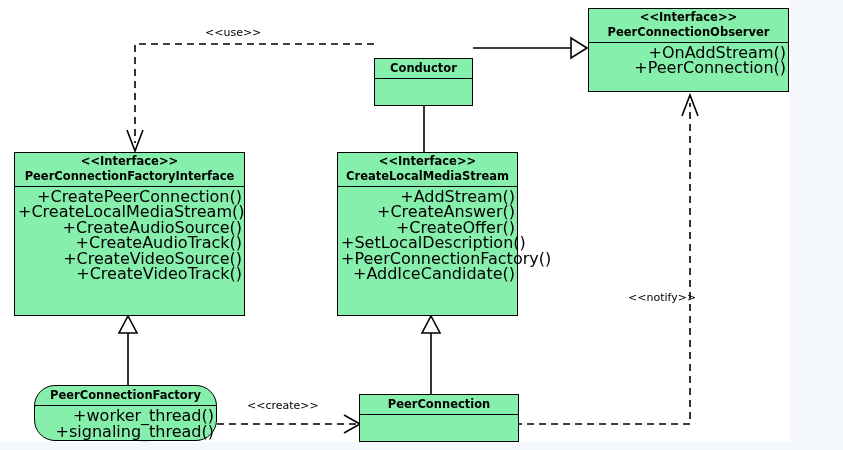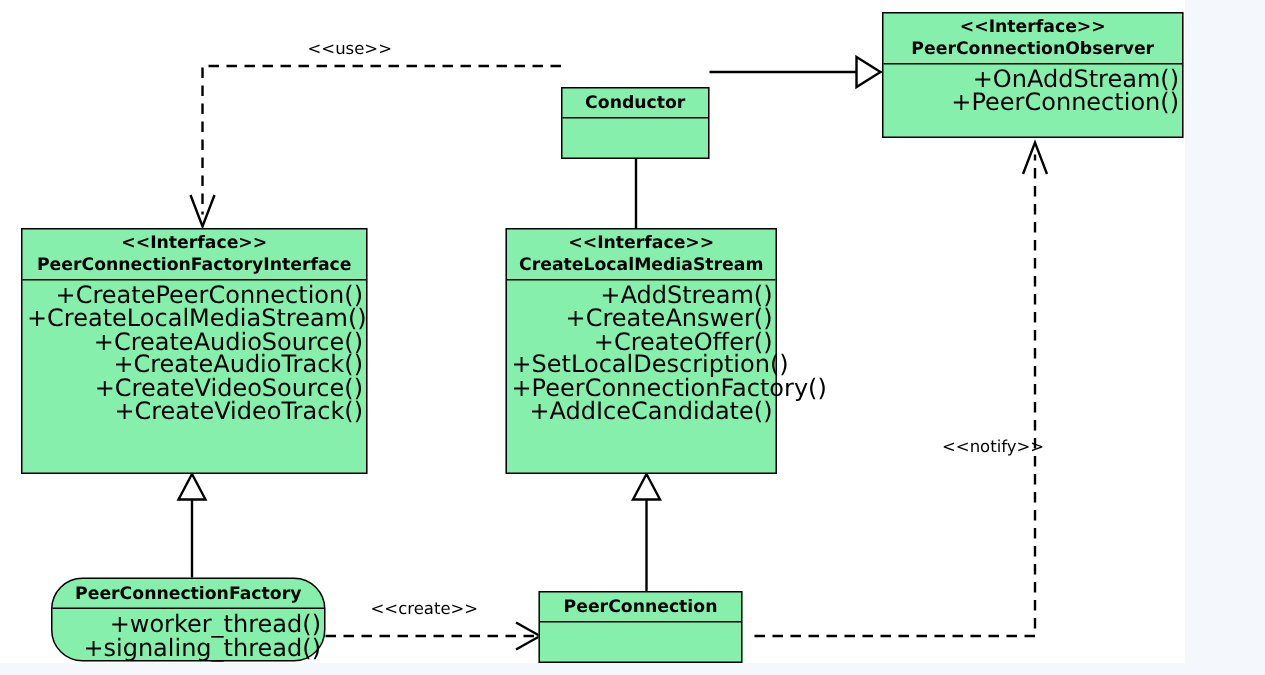--- a/index.html
+++ b/index.html
@@ -85,21 +85,21 @@
     color: #000000;
     white-space: nowrap;
     background: transparent;
   }
   
   #box-conductor       { left: 374px; top: 24px;  width: 99px;  height: 48px; margin-top: 34px; }
   #box-observer        { left: 588px; top: 8px;   width: 201px; height: 84px; }
   #box-pcf-interface   { left: 14px;  top: 152px; width: 231px; height: 164px; }
   #box-pc-interface    { left: 337px; top: 152px; width: 181px; height: 164px; }
   #box-pcfactory       { left: 34px;  top: 385px; width: 183px; height: 56px; border-radius: 21px; }
-  #box-peerconnection  { left: 359px; top: 394px; width: 136px; height: 48px; }
+  #box-peerconnection  { left: 359px; top: 394px; width: 160px; height: 48px; }
   #box-conductor .uml-body,
   #box-peerconnection .uml-body { min-height: 24px; }
 </style>
 </head>
 <body>
 
 <div id="diagram-root">
 
   <div id="canvas-sheet"></div>
 

